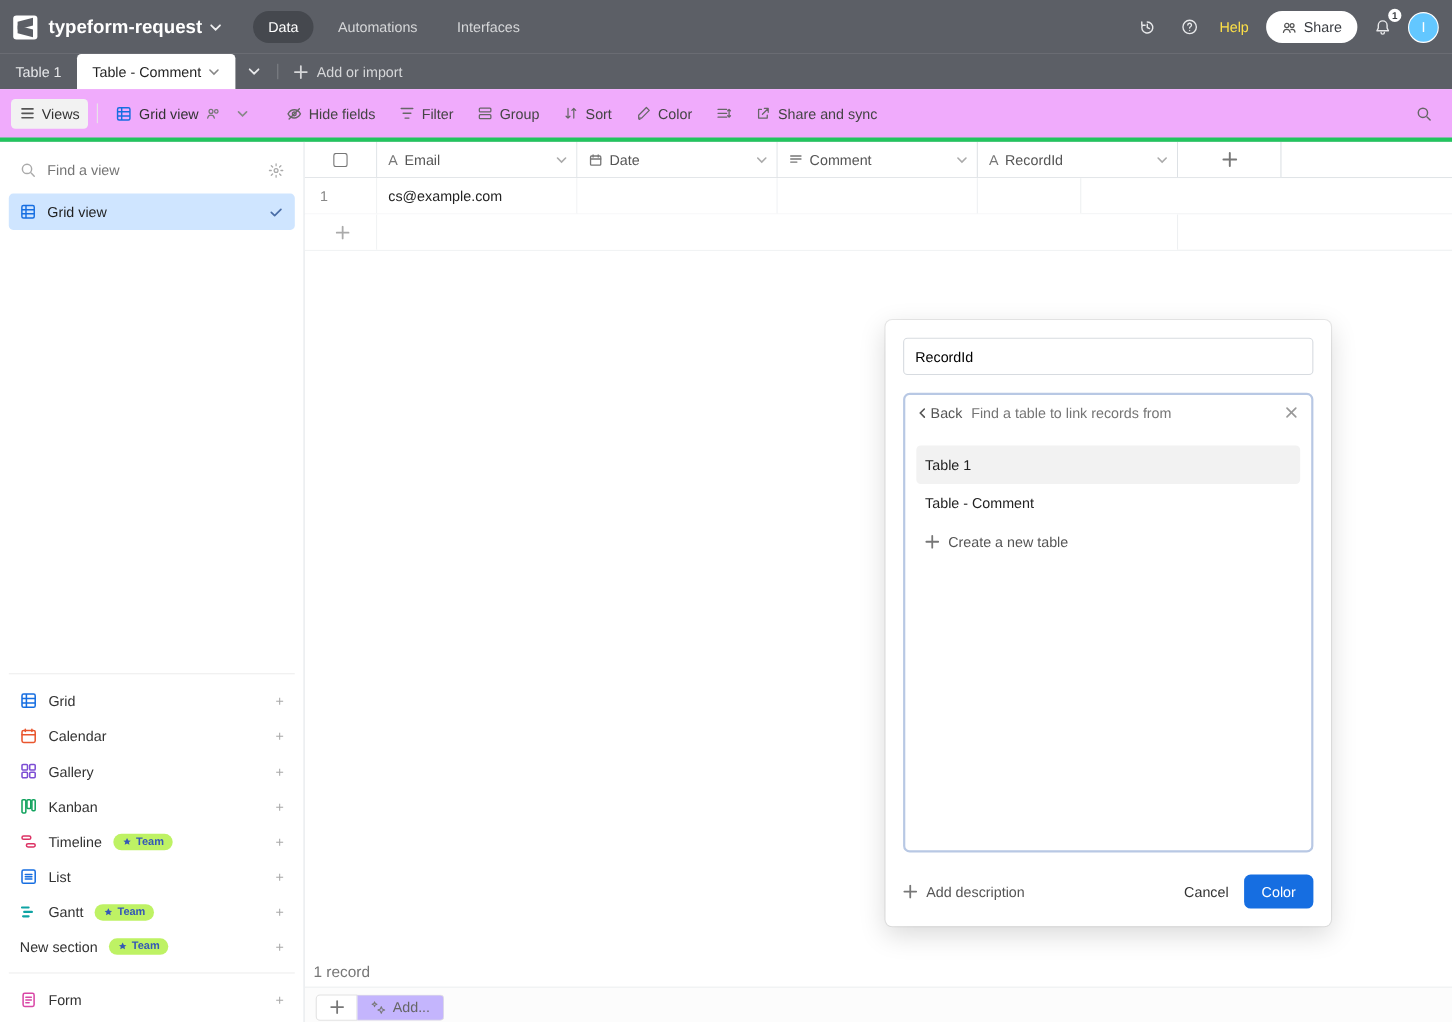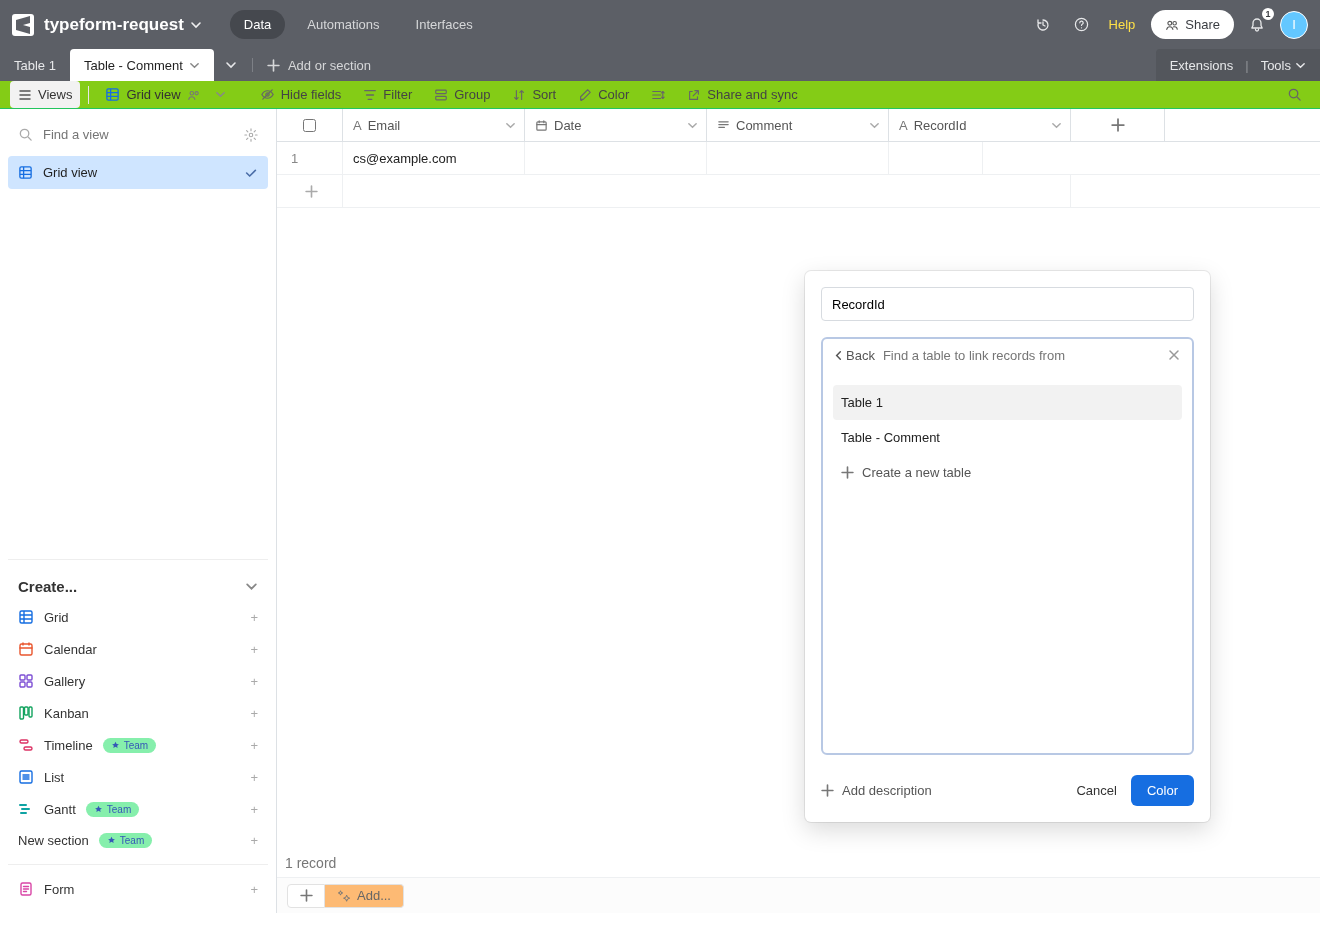--- a/index.html
+++ b/index.html
@@ -23,42 +23,42 @@
 .tabbar{height:32px;background:#5c5f66;display:flex;align-items:flex-end;padding-left:0}
 .table-tab{height:32px;display:flex;align-items:center;padding:0 14px;color:#e7e8ea;font-size:13px;cursor:pointer}
 .table-tab.active{background:#fff;color:#1f1f1f;border-radius:4px 4px 0 0;font-weight:500}
 .table-tab .chev{margin-left:6px;opacity:.7}
 .tab-caret{width:34px;height:32px;display:flex;align-items:center;justify-content:center;color:#e7e8ea;cursor:pointer}
 .tab-divider{width:1px;height:14px;background:#7d8086;margin:0 4px;align-self:center}
 .add-import{display:flex;align-items:center;gap:8px;color:#d6d7d9;padding:0 10px;height:32px;cursor:pointer;font-size:13px}
 .tabbar-right{margin-left:auto;background:#53565c;height:32px;display:flex;align-items:center;padding:0 14px;gap:12px;color:#e7e8ea;font-size:13px;border-radius:4px 0 0 0}
 .tabbar-right .sep{color:#8f9297}
 .tabbar-right .item{display:flex;align-items:center;gap:4px;cursor:pointer}
-.toolbar{height:28px;border-bottom:1px solid #22c55e;display:flex;align-items:center;padding:0 10px;gap:6px;background:#84cc16}
+.toolbar{height:48px;border-bottom:4px solid #22c55e;display:flex;align-items:center;padding:0 10px;gap:6px;background:#f0abfc}
 .tool-btn{display:flex;align-items:center;gap:6px;padding:6px 8px;border-radius:4px;cursor:pointer;color:#444}
 .tool-btn.views{background:#f2f2f2;color:#333;font-weight:500}
 .vdiv{width:1px;height:18px;background:#e7e7e7;margin:0 2px}
 .grid-pill{display:flex;align-items:center;gap:6px;color:#166ee1;font-weight:500}
 .grid-pill .label{color:#333}
 .toolbar .chev{color:#888}
 .tool-right{margin-left:auto}
 .main{display:flex;height:calc(929px - 49px - 32px - 44px)}
 .sidebar{width:277px;border-right:1px solid #dde1e5;display:flex;flex-direction:column;padding:8px;background:#fff}
 .search-view{display:flex;align-items:center;gap:10px;padding:10px 10px 14px;color:#999}
 .search-view input{border:none;outline:none;flex:1;font-size:13px;color:#333}
 .view-item{display:flex;align-items:center;gap:10px;padding:9px 10px;border-radius:4px;cursor:pointer}
 .view-item.active{background:#cfe5ff}
 .view-item .check{margin-left:auto;color:#4a6da7}
 .spacer{flex:1}
 .side-divider{height:1px;background:#eee;margin:8px 0}
 .create-header{display:flex;align-items:center;justify-content:space-between;padding:10px 10px 6px;cursor:pointer}
 .create-header .ttl{font-weight:600;font-size:15px;color:#333}
 .create-row{display:flex;align-items:center;gap:10px;padding:8px 10px;border-radius:4px;cursor:pointer;color:#333}
 .create-row .plus{margin-left:auto;color:#aaa}
-.team-pill{background:#86efac;color:#3558b6;font-size:10px;padding:2px 8px;border-radius:10px;display:inline-flex;align-items:center;gap:4px;font-weight:400}
+.team-pill{background:#bef264;color:#3558b6;font-size:10px;padding:2px 8px;border-radius:10px;display:inline-flex;align-items:center;gap:4px;font-weight:700}
 .grid-area{flex:1;position:relative;overflow:hidden;background:#f7f7f7}
 .grid-headers{display:flex;height:33px;background:#fff;border-bottom:1px solid #dde1e5}
 .gh{border-right:1px solid #dde1e5;display:flex;align-items:center;padding:0 10px;color:#555;font-size:13px;position:relative;background:#fff}
 .gh.rownum{width:66px;justify-content:center;padding:0}
 .gh.rownum input{margin:0}
 .gh .drop{position:absolute;right:8px;color:#aaa;cursor:pointer}
 .gh .ficon{margin-right:6px;color:#777}
 .gh.email{width:182px}
 .gh.comment{width:182px}
 .gh.date{width:182px}
@@ -68,21 +68,21 @@
 .gc{border-right:1px solid #eef0f2;display:flex;align-items:center;padding:0 10px;font-size:13px;color:#222;background:#fff}
 .gc.rownum{width:66px;color:#888;justify-content:flex-start;padding-left:14px}
 .gc.email{width:182px}
 .gc.comment{width:182px}
 .gc.date{width:182px}
 .gc.recordid{width:182px;padding-left:14px}
 .grid-row.addrow .gc{color:#aaa}
 .grid-row.addrow .gc.rownum{justify-content:center}
 .footer-bar{position:absolute;bottom:0;left:0;right:0;height:36px;border-top:1px solid #eef0f2;background:#fcfcfc;display:flex;align-items:center;padding:0 10px;gap:0}
 .footer-add{width:38px;height:24px;display:flex;align-items:center;justify-content:center;border:1px solid #e2e2e2;border-radius:4px 0 0 4px;color:#666;cursor:pointer;background:#fff}
-.footer-addlabel{height:24px;display:flex;align-items:center;padding:0 12px;border:1px solid #e2e2e2;border-left:none;border-radius:0 4px 4px 0;color:#666;cursor:pointer;gap:6px;background:#fdba74}
+.footer-addlabel{height:24px;display:flex;align-items:center;padding:0 12px;border:1px solid #e2e2e2;border-left:none;border-radius:0 4px 4px 0;color:#666;cursor:pointer;gap:6px;background:#c4b5fd}
 .record-count{position:absolute;bottom:6px;left:9px;font-size:14px;color:#777}
 .modal{position:absolute;left:528px;top:162px;width:405px;background:#fff;border-radius:6px;box-shadow:0 0 0 1px rgba(0,0,0,.08),0 8px 24px rgba(0,0,0,.15);padding:16px;z-index:10}
 .modal input.field-name{width:100%;height:34px;border:1px solid #d7dbe0;border-radius:4px;padding:0 10px;font-size:13px;outline:none}
 .link-search{margin-top:16px;border:2px solid #b8c8e4;border-radius:6px;padding:8px 10px 8px 10px;height:418px;display:flex;flex-direction:column}
 .link-search-header{display:flex;align-items:center;gap:8px;color:#333;margin-bottom:22px}
 .back-btn{display:flex;align-items:center;gap:2px;color:#555;cursor:pointer;font-size:13px}
 .link-search-header input{flex:1;border:none;outline:none;font-size:13px;color:#333}
 .close-x{color:#999;cursor:pointer;padding:2px}
 .link-item{padding:10px 8px;border-radius:4px;cursor:pointer;font-size:13px;color:#222}
 .link-item:hover,.link-item.hov{background:#f2f2f2}
@@ -156,31 +156,21 @@
   <div class="tab-caret">
       <svg width="12" height="12" viewBox="0 0 12 12">
         <path d="M2 4l4 4 4-4" stroke="#e7e8ea" stroke-width="1.6" fill="none" stroke-linecap="round"></path>
       </svg>
     </div>
   <div class="tab-divider"></div>
   <div class="add-import">
     <svg width="13" height="13" viewBox="0 0 12 12">
         <path d="M6 1v10M1 6h10" stroke="#d6d7d9" stroke-width="1.5" stroke-linecap="round"></path>
       </svg>
-    <span>Add or section</span>
-  </div>
-  <div class="tabbar-right">
-    <span class="item">Extensions</span>
-    <span class="sep">|</span>
-    <span class="item">
-      <span>Tools</span>
-      <svg width="11" height="11" viewBox="0 0 12 12">
-          <path d="M2 4l4 4 4-4" stroke="#e7e8ea" stroke-width="1.6" fill="none" stroke-linecap="round"></path>
-        </svg>
-    </span>
+    <span>Add or import</span>
   </div>
 </div>
 
 <div class="toolbar">
   <div class="tool-btn views">
     <svg width="14" height="14" viewBox="0 0 14 14">
         <path d="M2 3h10M2 7h10M2 11h10" stroke="#555" stroke-width="1.5" stroke-linecap="round"></path>
       </svg>
     <span>Views</span>
   </div>
@@ -277,26 +267,20 @@
         </svg>
       <span>Grid view</span>
       <span class="check">
           <svg width="14" height="14" viewBox="0 0 16 16">
             <path d="M3 8l3.5 3.5L13 5" stroke="#4a6da7" stroke-width="1.8" fill="none" stroke-linecap="round" stroke-linejoin="round"></path>
           </svg>
         </span>
     </div>
     <div class="spacer"></div>
     <div class="side-divider"></div>
-    <div class="create-header">
-      <span class="ttl">Create...</span>
-      <svg width="13" height="13" viewBox="0 0 12 12">
-          <path d="M2 4l4 4 4-4" stroke="#888" stroke-width="1.6" fill="none" stroke-linecap="round"></path>
-        </svg>
-    </div>
     <div class="create-row">
       <svg width="16" height="16" viewBox="0 0 16 16">
           <rect x="2" y="2" width="12" height="12" rx="1.5" stroke="#166ee1" stroke-width="1.4" fill="none"></rect>
           <path d="M2 6h12M2 10h12M6 2v12" stroke="#166ee1" stroke-width="1.4"></path>
         </svg>
       <span>Grid</span>
       <span class="plus">+</span>
     </div>
     <div class="create-row">
       <svg width="16" height="16" viewBox="0 0 16 16">

